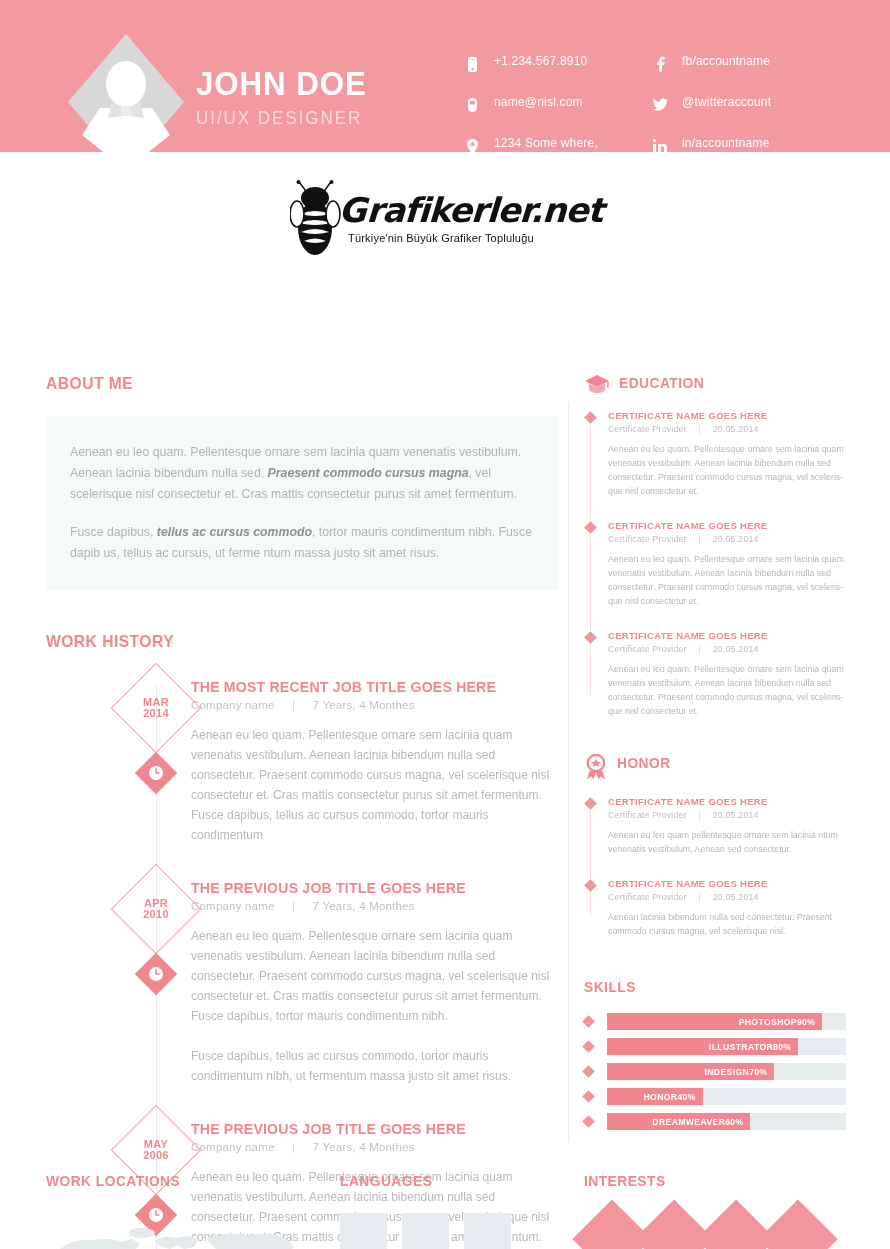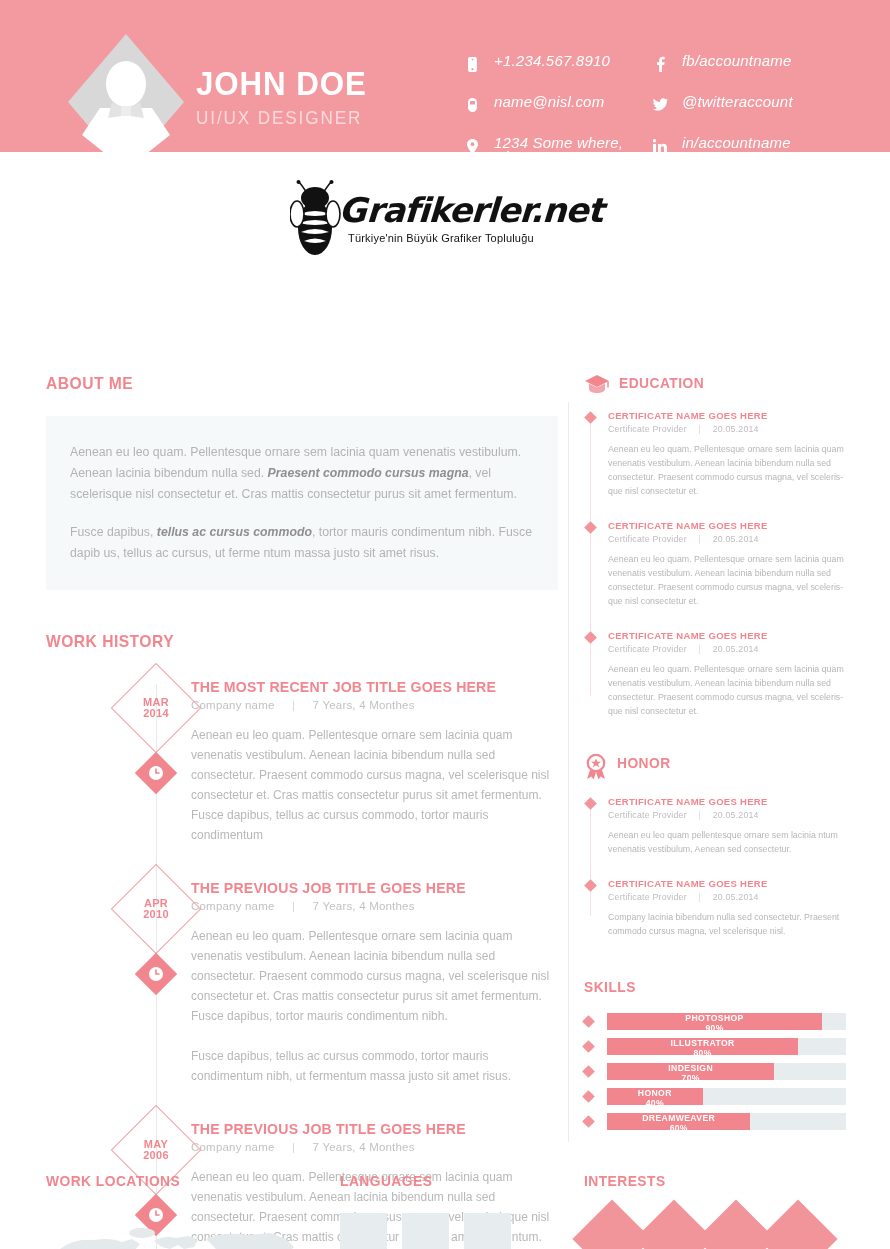--- a/index.html
+++ b/index.html
@@ -45,22 +45,22 @@
     display:flex; align-items:flex-start;
     margin-bottom:19px; min-height:22px;
   }
   .contact-row .ci {
     width:20px; min-width:20px; height:18px;
     display:flex; align-items:center; justify-content:center;
     margin-right:12px; margin-top:1px;
   }
   .contact-row .ci svg { display:block; fill:#ffffff; }
   .contact-txt {
-    font-size:15px; color:#ffffff; line-height:14px;
-    white-space:pre-line; letter-spacing:0.2px;font-style:italic;
+    font-size:12px; color:#ffffff; line-height:14px;
+    white-space:pre-line; letter-spacing:0.2px;
   }
 
   
   .watermark {
     position:absolute; left:290px; top:182px;
     width:300px; height:80px;
     z-index:40; pointer-events:none;
   }
   .wm-logo { position:absolute; left:0; top:-2px; }
   .wm-text {
@@ -199,23 +199,22 @@
     width:9px; height:9px; background:#F3949B;
     transform:rotate(45deg); margin-right:14px; min-width:9px;
   }
   .skill-track {
     position:relative; flex:1; height:17px;
     background:#e7ecee;
   }
   .skill-fill {
     position:absolute; left:0; top:0; bottom:0;
     background:#F2868E;
-    display:flex; align-items:center; justify-content:flex-start;
+    display:flex; align-items:center; justify-content:flex-end;
     padding:0 7px;
-    flex-direction:column;
   }
   .skill-name {
     font-size:8.6px; font-weight:bold; color:#ffffff;
     letter-spacing:0.4px; white-space:nowrap;
   }
   .skill-pct {
     font-size:8.6px; font-weight:bold; color:#ffffff;
     letter-spacing:0.3px;
   }
 
@@ -532,21 +531,21 @@
        <div class="rdesc">Aenean eu leo quam pellentesque ornare sem lacinia ntum venenatis vestibulum, Aenean sed consectetur.</div>
           </div>
           <div class="rentry">
             <div class="rdot"></div>
        <div class="rtitle">CERTIFICATE NAME GOES HERE</div>
        <div class="rmeta">
          <span>Certificate Provider</span>
          <span class="sep">|</span>
          <span>20.05.2014</span>
        </div>
-       <div class="rdesc">Company lacinia bibendum nulla sed consectetur. Praesent commodo cursus magna, vel scelerisque nisl.</div>
+       <div class="rdesc">Aenean lacinia bibendum nulla sed consectetur. Praesent commodo cursus magna, vel scelerisque nisl.</div>
           </div>
         </div>
     </div>
 
     <div class="skills-wrap">
       <div class="sec-title sm">SKILLS</div>
       <div class="skill-rows" id="skill-rows">
           <div class="skill-row">
             <div class="skill-dot"></div>
      <div class="skill-track">

